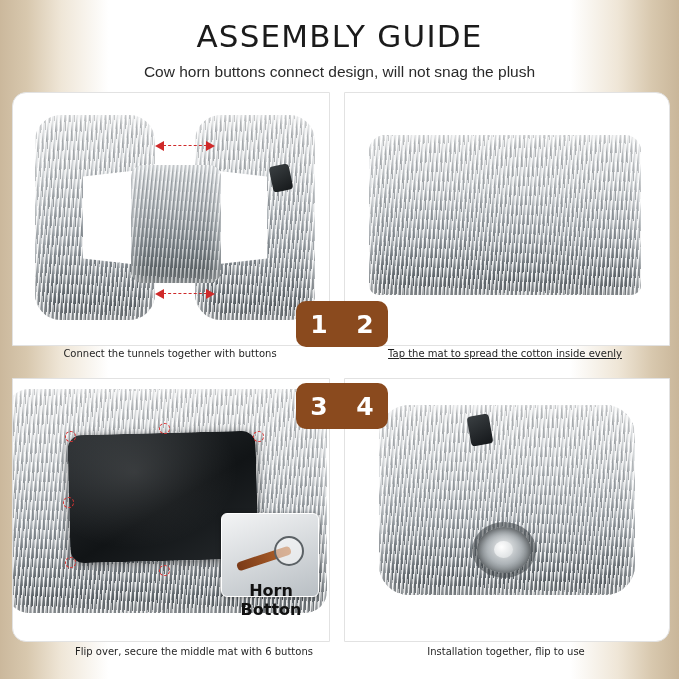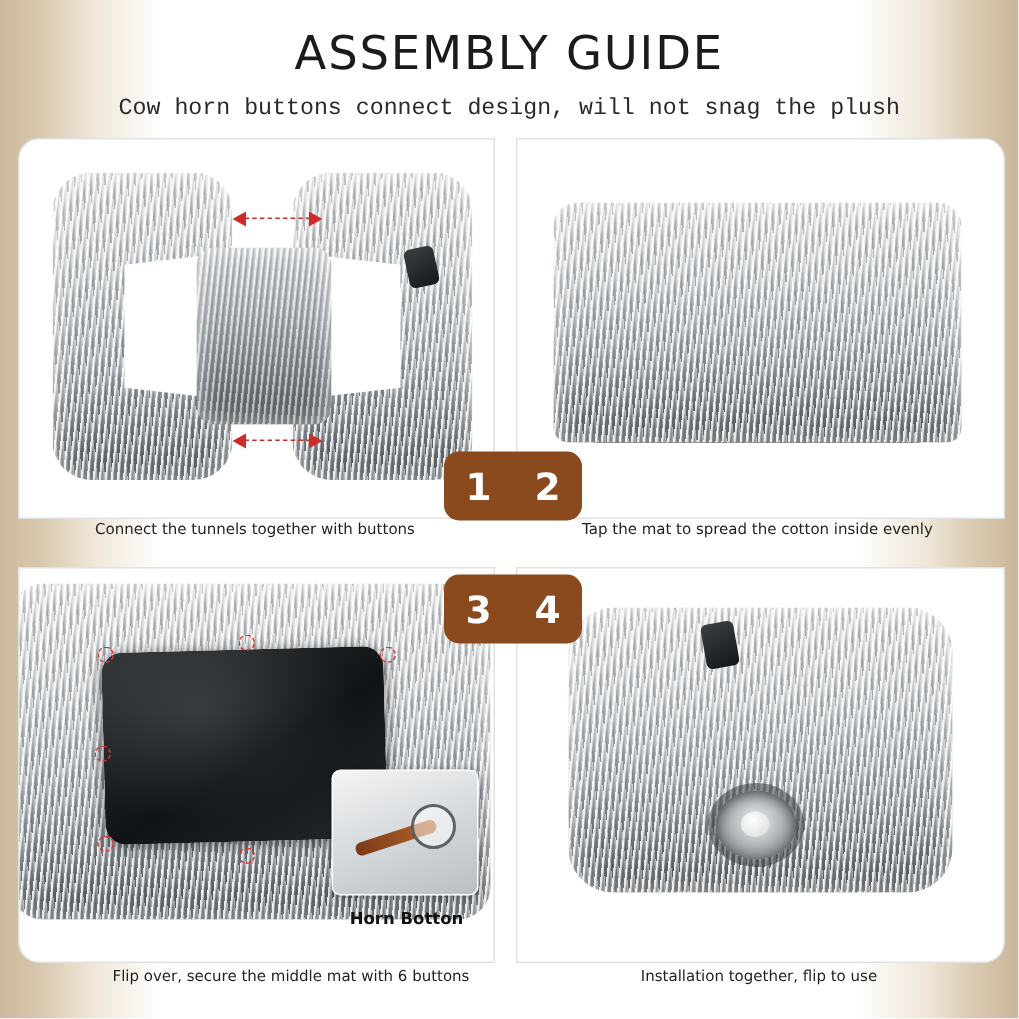--- a/index.html
+++ b/index.html
@@ -35,21 +35,21 @@
     font-size: 31px;
     font-weight: normal;
     letter-spacing: 1.2px;
     color: #1b1b1b;
     font-family: "DejaVu Sans", sans-serif;
   }
   .subtitle {
     margin: 9px 0 0 0;
     font-size: 15.5px;
     color: #2a2a2a;
-    font-family: Liberation Mono, monospace;
+    font-family: Liberation Sans, sans-serif;
   }
 
   
   .panel {
     position: absolute;
     background: #ffffff;
     border: 1px solid #e2e2e2;
     overflow: hidden;
   }
   .p1 { left: 12px;  top: 92px;  width: 316px; height: 252px; border-radius: 14px 0 0 0; }
@@ -59,21 +59,21 @@
 
   .caption {
     position: absolute;
     font-size: 10px;
     color: #1f1f1f;
     text-align: center;
     font-family: "DejaVu Sans", sans-serif;
     white-space: nowrap;
   }
   .cap1 { left: 12px;  top: 348px; width: 316px; }
-  .cap2 { left: 340px; top: 348px; width: 330px; }
+  .cap2 { left: 340px; top: 348px; width: 330px; text-decoration: underline; }
   .cap3 { left: 10px;  top: 646px; width: 320px; margin-left: 24px; }
   .cap4 { left: 344px; top: 646px; width: 324px; }
 
   
   .badge {
     position: absolute;
     width: 46px;
     height: 46px;
     background: #8a4a1e;
     color: #ffffff;
@@ -207,21 +207,21 @@
     right: 14px; top: 22px; width: 26px; height: 26px;
     border: 2px solid #5b6165;
     border-radius: 50%;
     background: rgba(255,255,255,0.5);
   }
   .inset-label {
     position: absolute;
     right: 10px; bottom: 22px;
     width: 96px;
     text-align: center;
-    font-size: 11px;
+    font-size: 16px;
     font-weight: bold;
     color: #111;
     font-family: "DejaVu Sans", sans-serif;
   }
 
   
   .p4-body {
     left: 34px; top: 26px; width: 256px; height: 190px;
     border-radius: 30px;
   }

